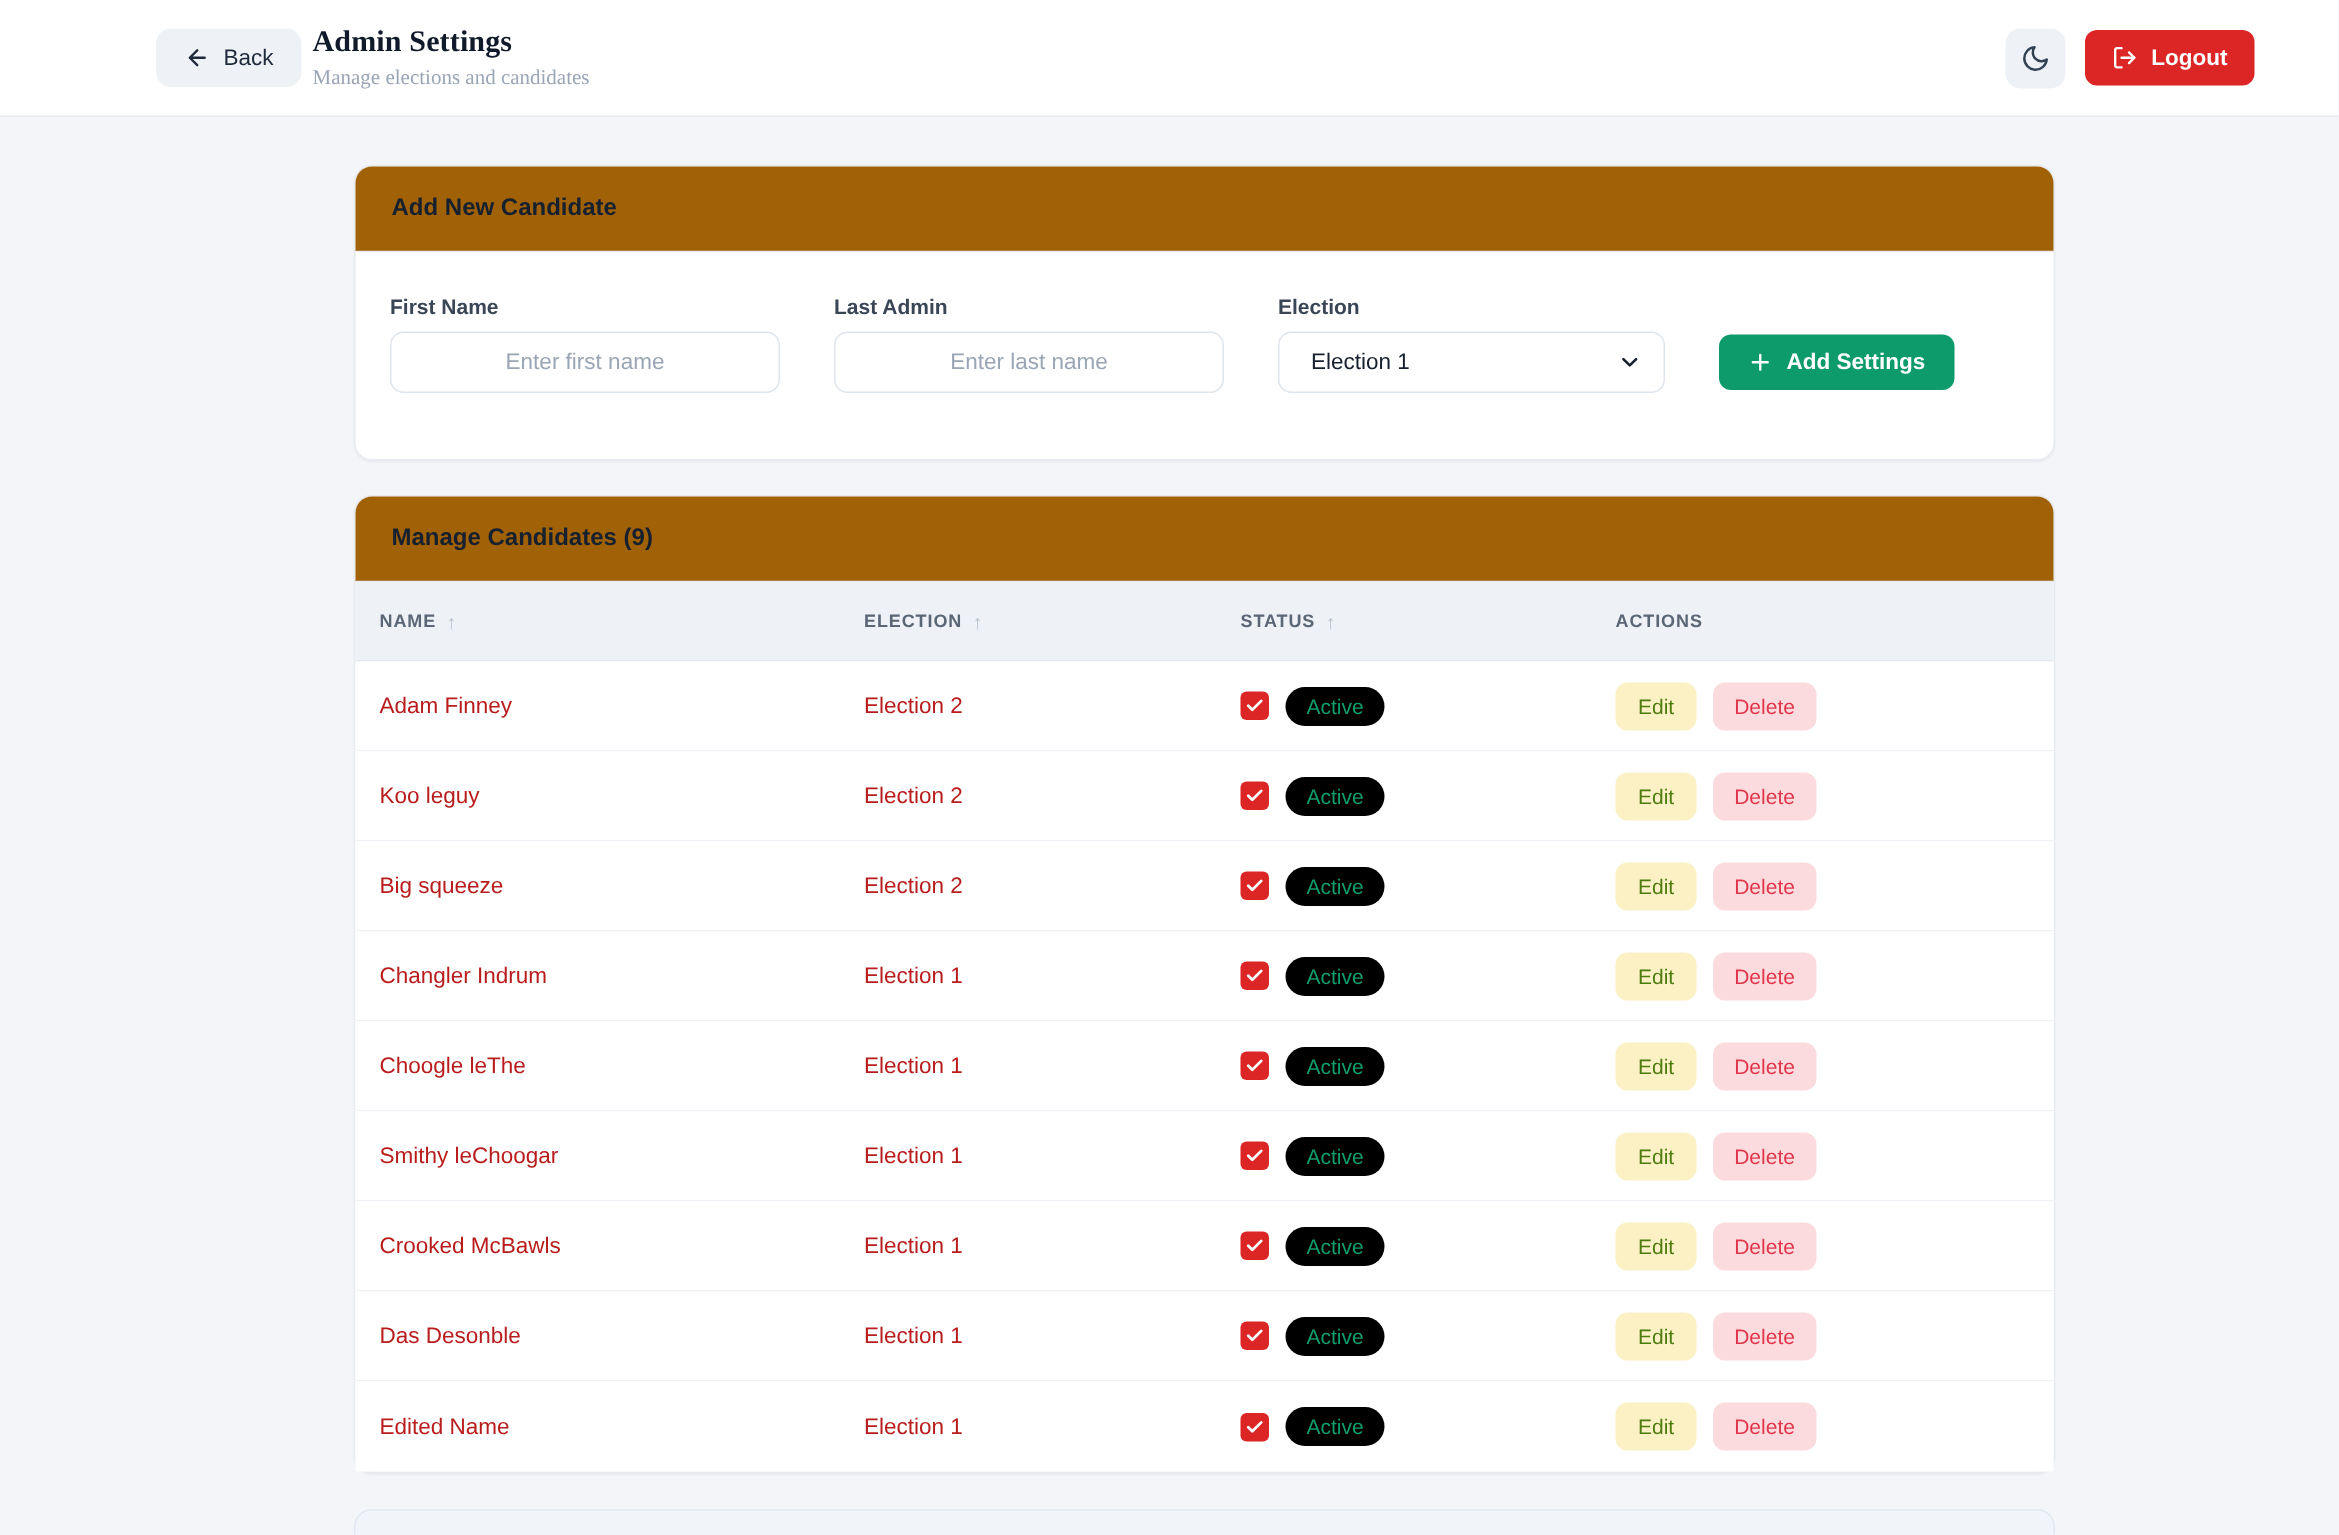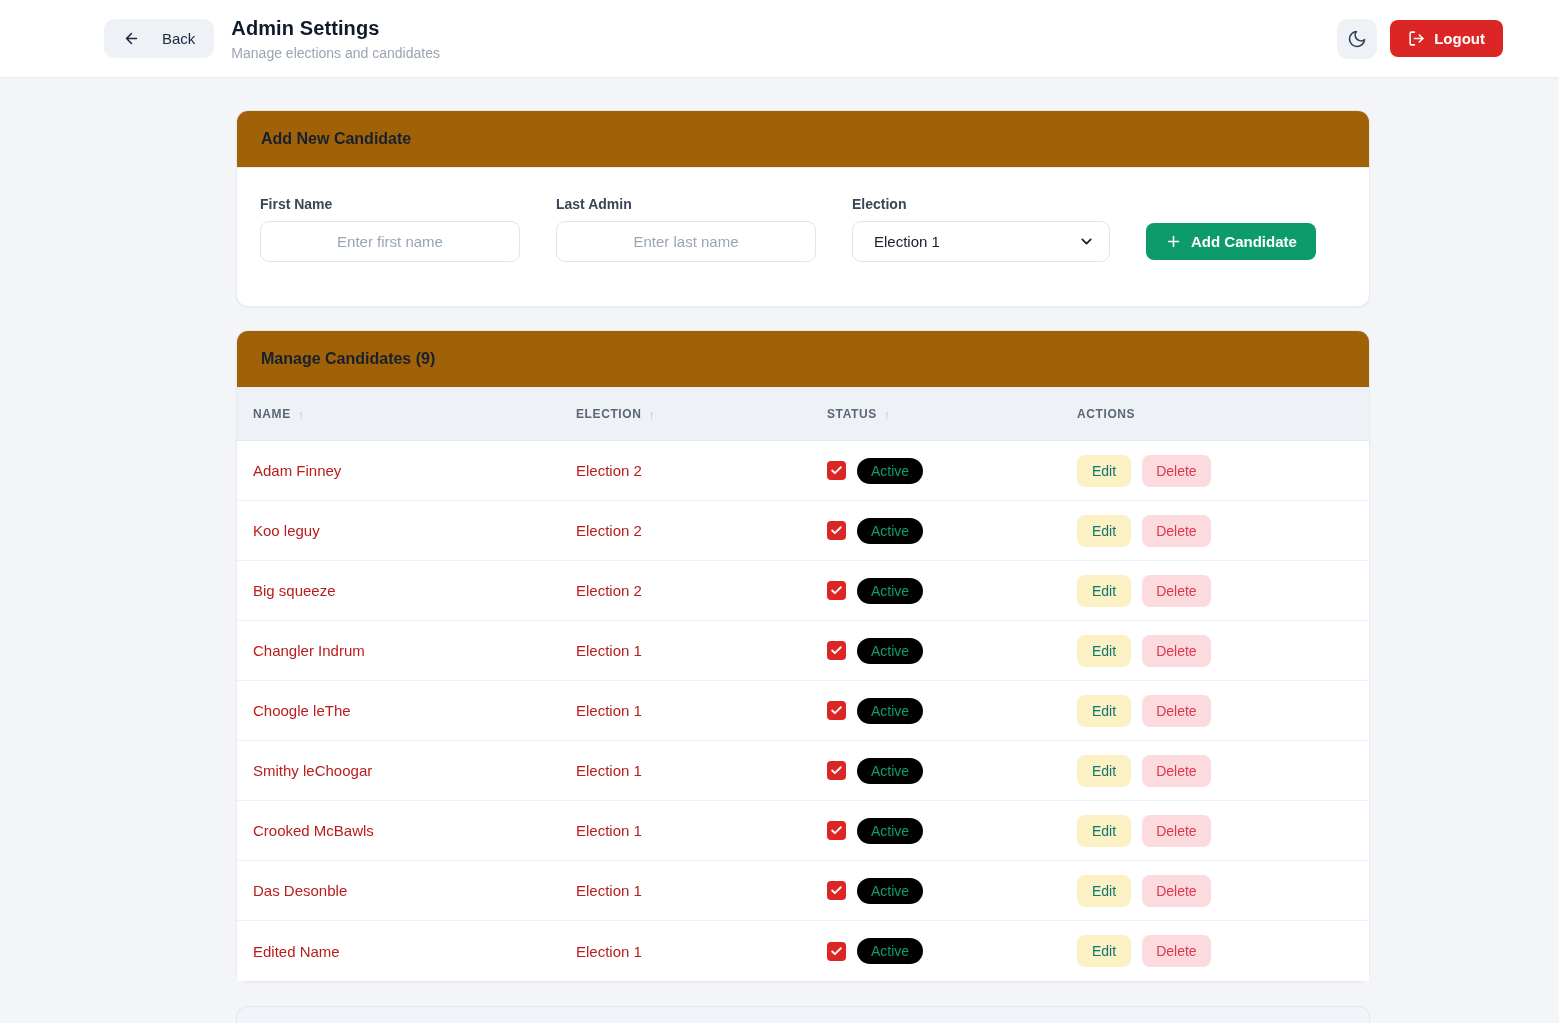--- a/index.html
+++ b/index.html
@@ -8,26 +8,26 @@
     font-family: "Liberation Sans", sans-serif;
     background: #f3f5f9;
     color: #1b2533;
   }
   
   .topbar {
     height: 78px; background: #ffffff; border-bottom: 1px solid #e7ebf0;
     display: flex; align-items: center; padding: 0 56px 0 104px;
   }
   .back-btn {
-    display: flex; align-items: center; gap: 22px;
+    display: flex; align-items: center; gap: 9px;
     background: #eef2f7; border: none; border-radius: 10px;
     padding: 11px 19px; font-size: 15px; font-weight: 500; color: #1e293b;
     cursor: pointer; font-family: inherit;
   }
-  .title-block { margin-left: 17px; }
+  .title-block { margin-left: 7px; font-family: Liberation Serif, serif; }
   .page-title { font-size: 20px; font-weight: 700; color: #101a2b; letter-spacing: .1px; }
   .page-subtitle { font-size: 14px; color: #9aa5b5; margin-top: 5px; }
   .topbar-right { margin-left: auto; display: flex; align-items: center; gap: 13px; }
   .theme-btn {
     width: 40px; height: 40px; background: #eef2f7; border: none; border-radius: 10px;
     display: flex; align-items: center; justify-content: center; cursor: pointer;
   }
   .logout-btn {
     display: flex; align-items: center; gap: 9px;
     background: #dc2626; color: #fff; border: none; border-radius: 8px;
@@ -95,21 +95,21 @@
     width: 19px; height: 19px; background: #dc2626; border-radius: 4px;
     display: flex; align-items: center; justify-content: center; cursor: pointer;
     flex: 0 0 auto;
   }
   .badge-active {
     background: #000000; color: #0f9d6e; font-size: 14px; font-weight: 500;
     border-radius: 999px; padding: 5px 14px;
   }
   .cell-actions { display: flex; align-items: center; gap: 11px; }
   .edit-btn {
-    background: #fcf0c5; color: #0f766e; border: none; border-radius: 8px;
+    background: #fcf0c5; color: #4d7c0f; border: none; border-radius: 8px;
     padding: 8px 15px; font-size: 14px; font-weight: 500; cursor: pointer;
     font-family: inherit;
   }
   .delete-btn {
     background: #fbdbde; color: #e0354b; border: none; border-radius: 8px;
     padding: 8px 14px; font-size: 14px; font-weight: 500; cursor: pointer;
     font-family: inherit;
   }
   
   .card-partial {
@@ -181,21 +181,21 @@
               </svg>
           </span>
         </div>
       </div>
       <button class="add-btn">
         <span class="icon">
           <svg width="17" height="17" viewBox="0 0 24 24" fill="none" stroke="#ffffff" stroke-width="2.2" stroke-linecap="round" stroke-linejoin="round">
               <path d="M12 5v14M5 12h14"></path>
             </svg>
         </span>
-        <span>Add Candidate</span>
+        <span>Add Settings</span>
       </button>
     </div>
   </section>
 
   <section class="card card-table">
     <div class="card-header">
       <div class="card-title">Manage Candidates (9)</div>
     </div>
     <div class="thead">
       <div class="th">

